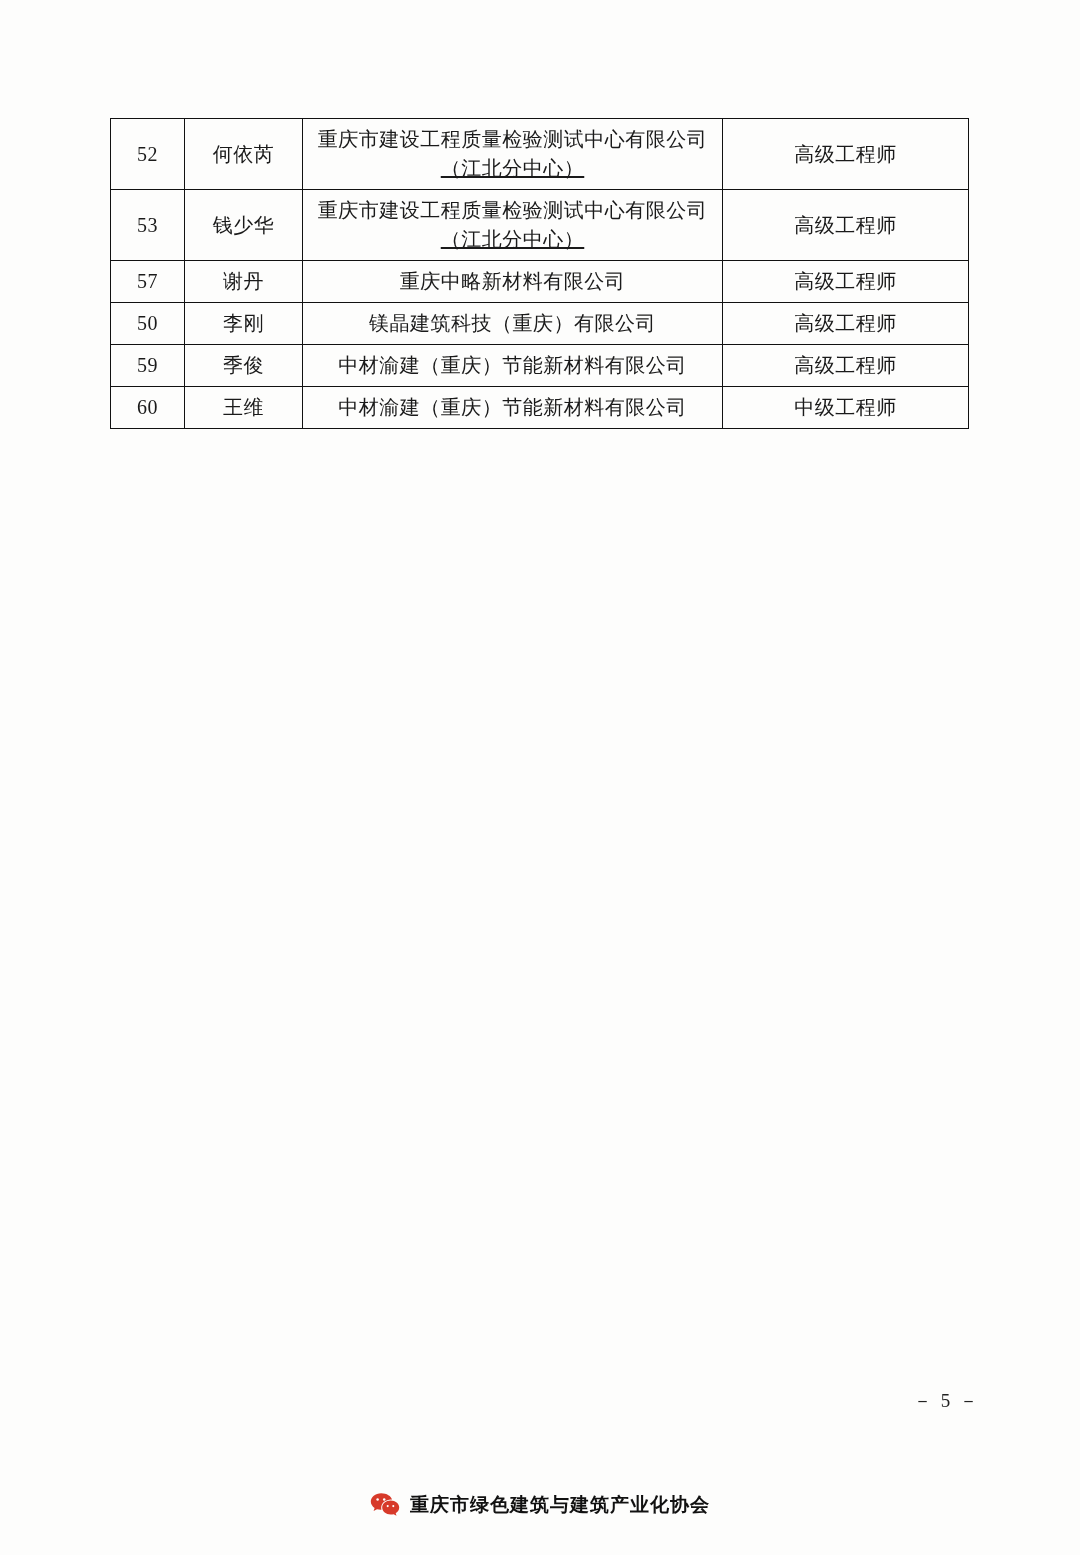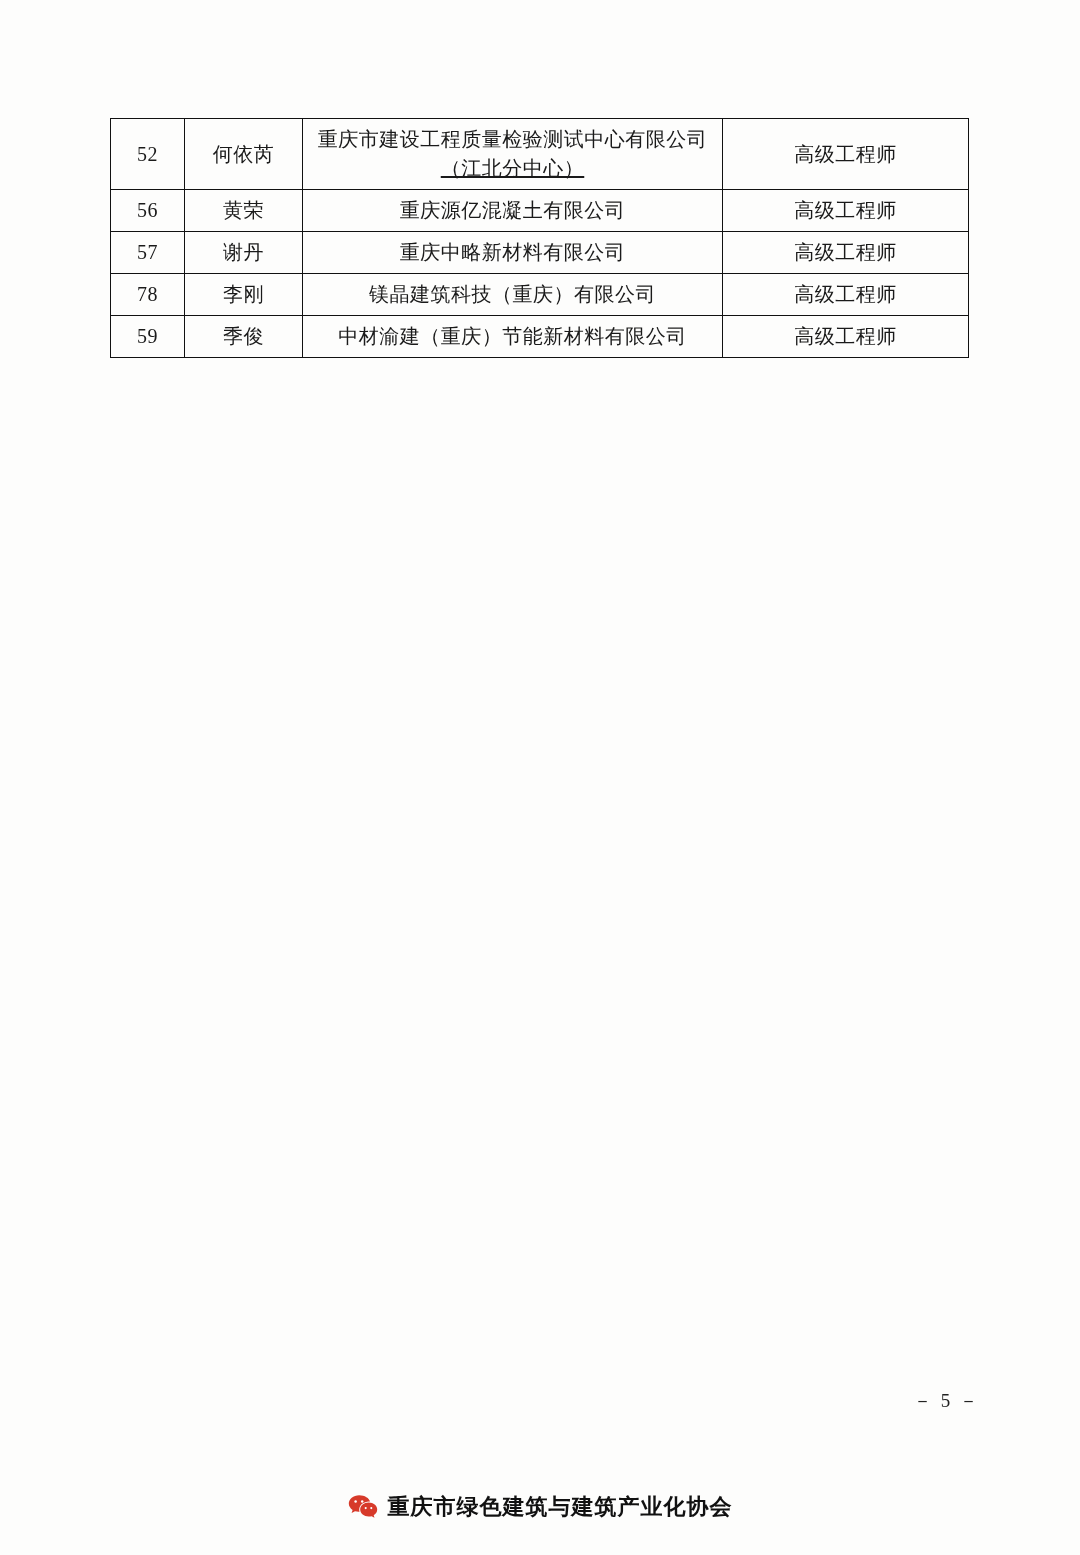--- a/index.html
+++ b/index.html
@@ -76,21 +76,21 @@
     gap: 10px;
   }
   .wechat-badge {
     width: 30px;
     height: 26px;
     position: relative;
     display: inline-block;
   }
   .wechat-badge svg { display: block; }
   .footer-text {
-    font-size: 22px;
+    font-size: 19px;
     color: #111;
     font-family: "Liberation Serif", "DejaVu Serif", serif;
     letter-spacing: 1px;
     font-weight: bold;
   }
 </style>
 </head>
 <body>
 
 <div class="page">
@@ -107,50 +107,59 @@
         <tr>
           <td class="idx">52</td>
           <td class="name">何依芮</td>
           <td class="org">
             <span>重庆市建设工程质量检验测试中心有限公司</span>
             <span class="org-line2">（江北分中心）</span>
           </td>
           <td class="title">高级工程师</td>
         </tr>
         <tr>
-          <td class="idx">56</td>
-          <td class="name">黄荣</td>
+          <td class="idx">53</td>
+          <td class="name">钱少华</td>
           <td class="org">
-            <span>重庆源亿混凝土有限公司</span>
+            <span>重庆市建设工程质量检验测试中心有限公司</span>
+            <span class="org-line2">（江北分中心）</span>
           </td>
           <td class="title">高级工程师</td>
         </tr>
         <tr>
           <td class="idx">57</td>
           <td class="name">谢丹</td>
           <td class="org">
             <span>重庆中略新材料有限公司</span>
           </td>
           <td class="title">高级工程师</td>
         </tr>
         <tr>
-          <td class="idx">78</td>
+          <td class="idx">50</td>
           <td class="name">李刚</td>
           <td class="org">
             <span>镁晶建筑科技（重庆）有限公司</span>
           </td>
           <td class="title">高级工程师</td>
         </tr>
         <tr>
           <td class="idx">59</td>
           <td class="name">季俊</td>
           <td class="org">
             <span>中材渝建（重庆）节能新材料有限公司</span>
           </td>
           <td class="title">高级工程师</td>
+        </tr>
+        <tr>
+          <td class="idx">60</td>
+          <td class="name">王维</td>
+          <td class="org">
+            <span>中材渝建（重庆）节能新材料有限公司</span>
+          </td>
+          <td class="title">中级工程师</td>
         </tr>
       </tbody>
     </table>
   </div>
 
   <div class="page-number">－ 5 －</div>
 
   <div class="footer-brand">
     <span class="wechat-badge">
       <svg width="30" height="26" viewBox="0 0 30 26" xmlns="http://www.w3.org/2000/svg">

